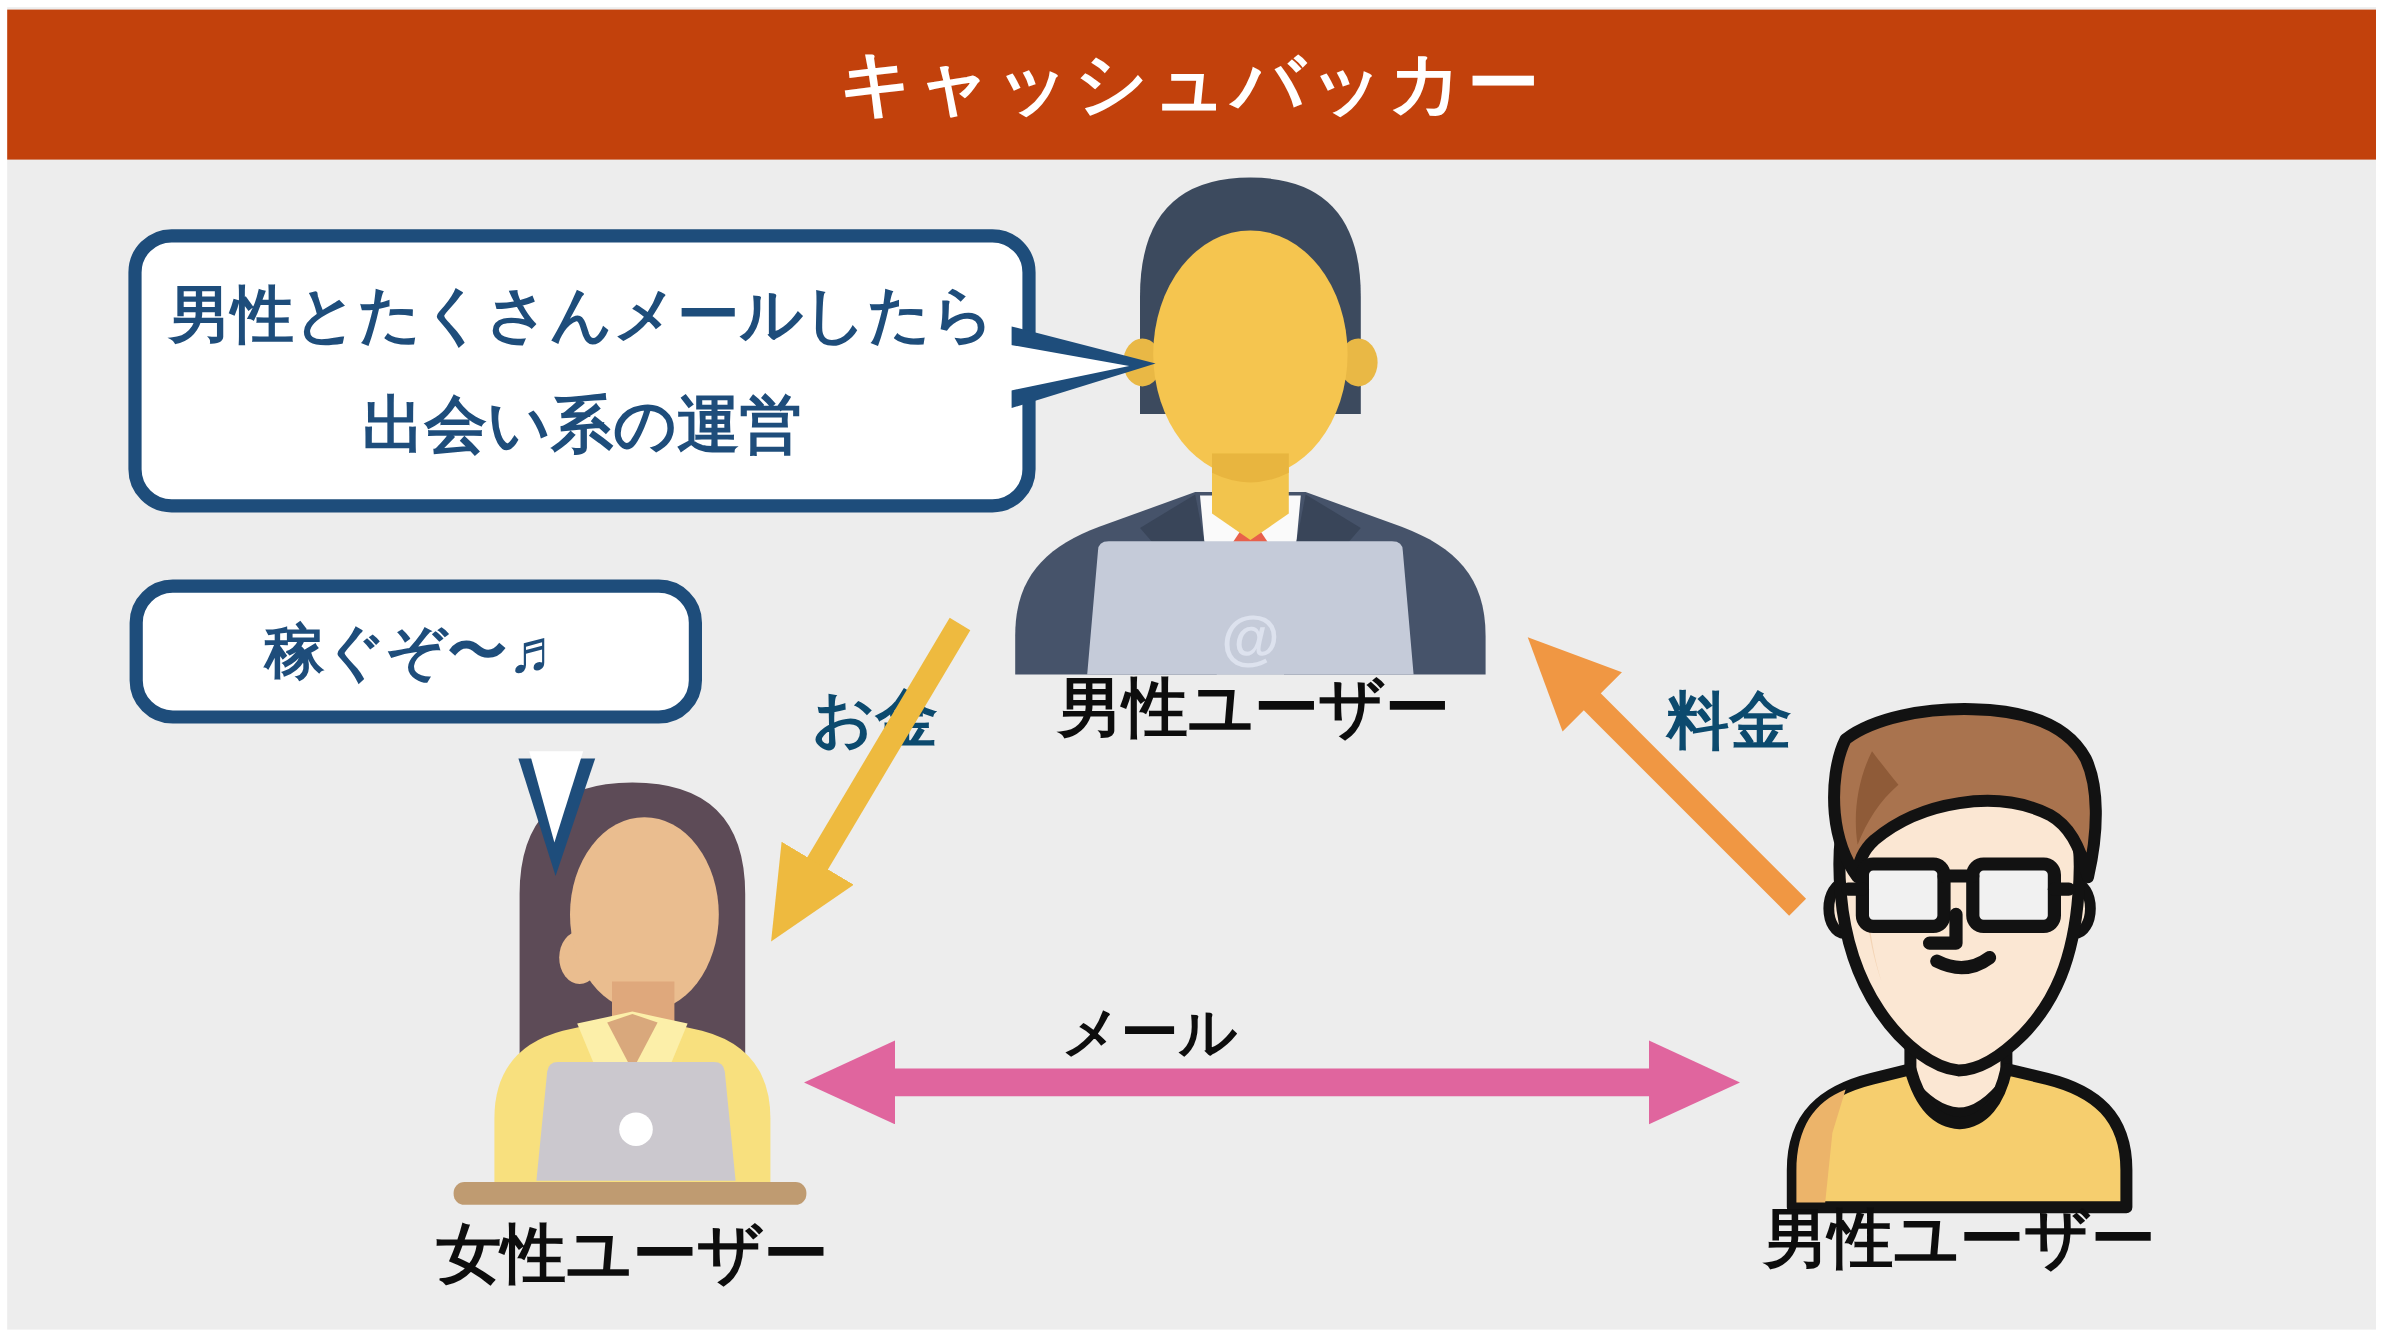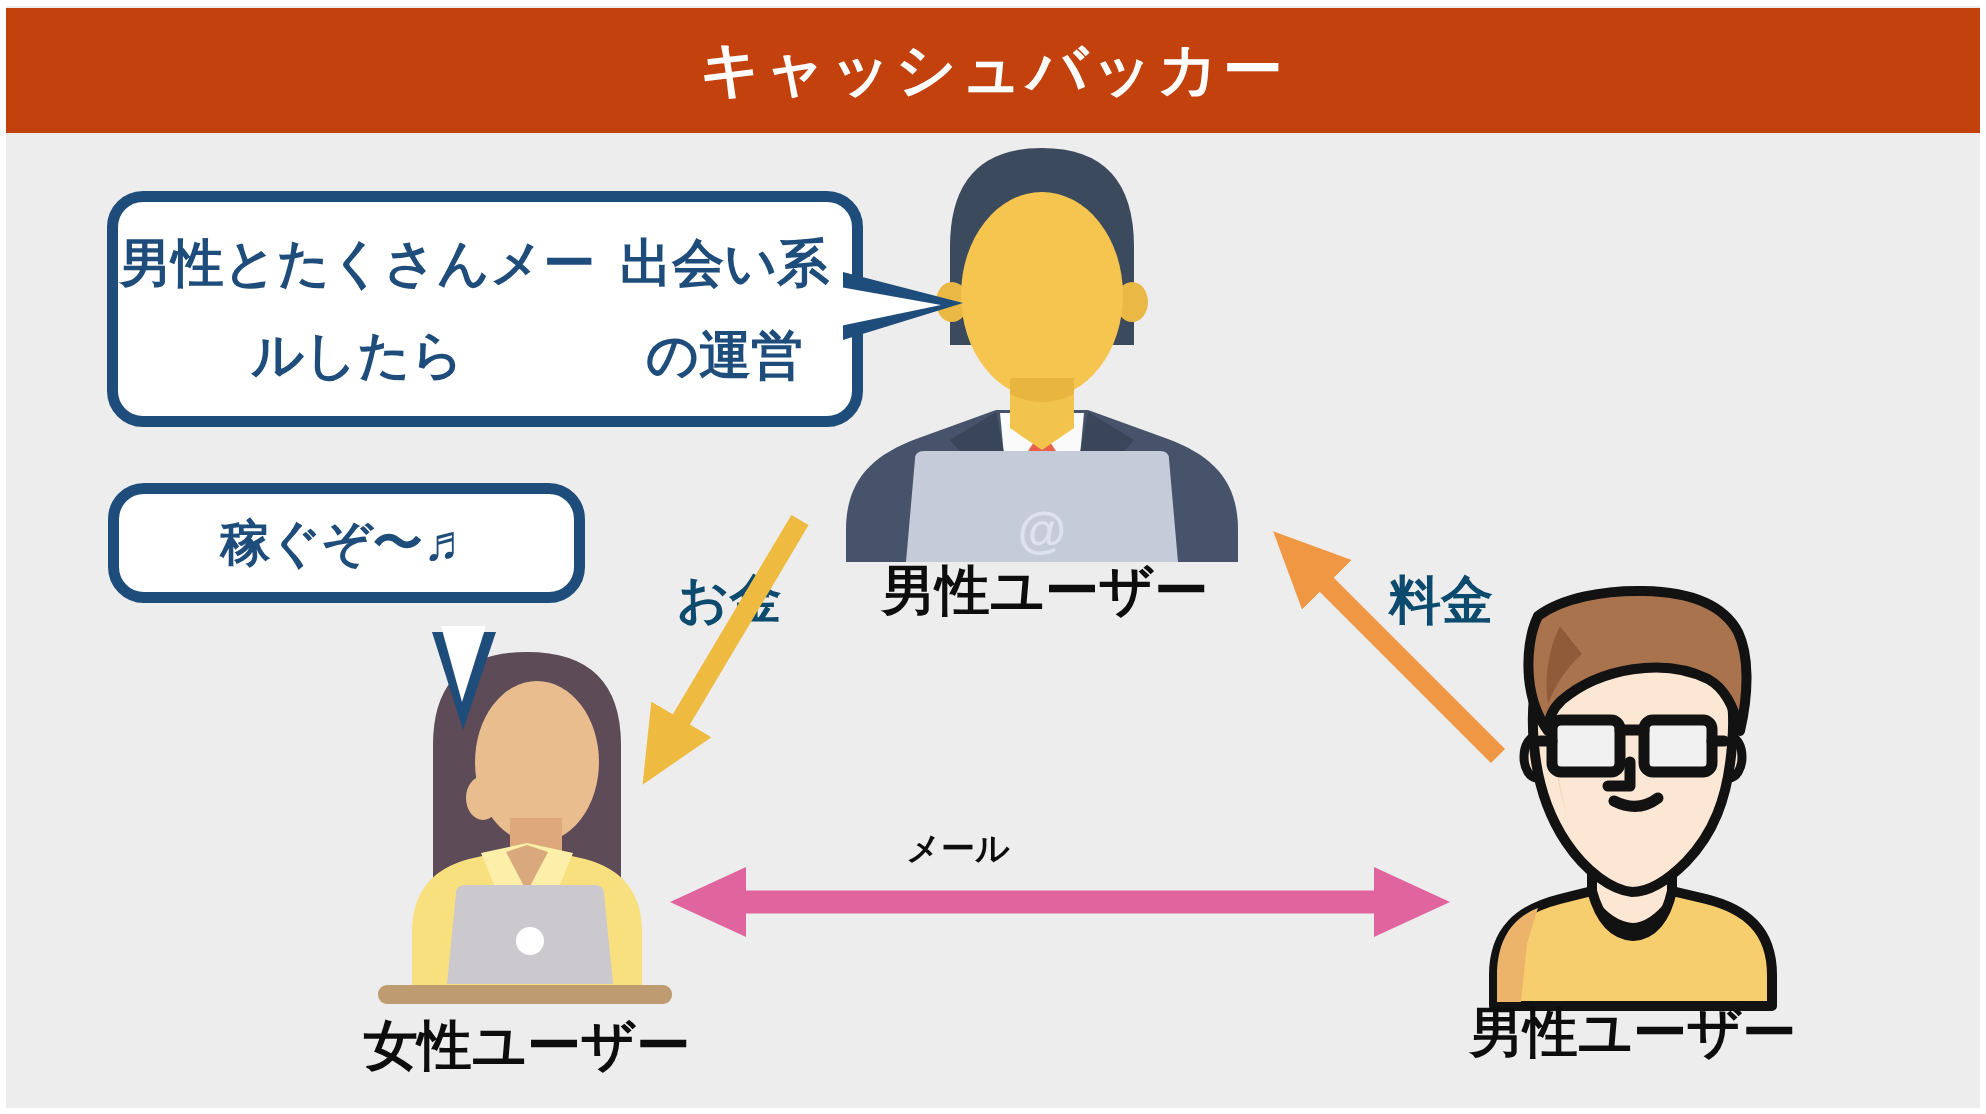--- a/index.html
+++ b/index.html
@@ -11,29 +11,29 @@
   .header{
     position:absolute;left:6px;right:6px;top:8px;height:125px;background:#c2410c;
     display:flex;align-items:center;justify-content:center;z-index:2;
   }
   .header .title{color:#ffffff;font-size:60px;font-weight:bold;letter-spacing:4px;white-space:nowrap;}
   .scene,.overlay{position:absolute;left:0;top:0;width:1986px;height:1114px;}
   .scene{z-index:1;}
   .overlay{z-index:4;pointer-events:none;}
   .bubble{
     position:absolute;box-sizing:border-box;background:#ffffff;border:11px solid #1E4D7B;
-    border-radius:36px;display:flex;flex-direction:row;align-items:center;justify-content:center;
+    border-radius:36px;display:flex;flex-direction:column;align-items:center;justify-content:center;
     color:#1E4D7B;font-weight:bold;z-index:3;text-align:center;
   }
   .bubble-offer{left:107px;top:191px;width:756px;height:236px;font-size:52px;line-height:92px;}
   .bubble-thought{left:108px;top:483px;width:477px;height:120px;font-size:50px;}
   .lbl{position:absolute;transform:translate(-50%,-50%);white-space:nowrap;font-weight:bold;z-index:3;}
   .lbl-actor{font-size:54px;color:#0D0D0D;}
   .lbl-flow{font-size:52px;color:#0c4a6e;margin-left:22px;}
-  .lbl-mail{font-size:34px;color:#0D0D0D;}
+  .lbl-mail{font-size:48px;color:#0D0D0D;margin-top:12px;}
   .pos-operator{left:1045px;top:591px;}
   .pos-female{left:527px;top:1046px;}
   .pos-male{left:1633px;top:1033px;}
   .pos-money{left:707px;top:600px;}
   .pos-fee{left:1419px;top:601px;}
   .pos-mail{left:958px;top:849px;}
 </style>
 </head>
 <body>
 

